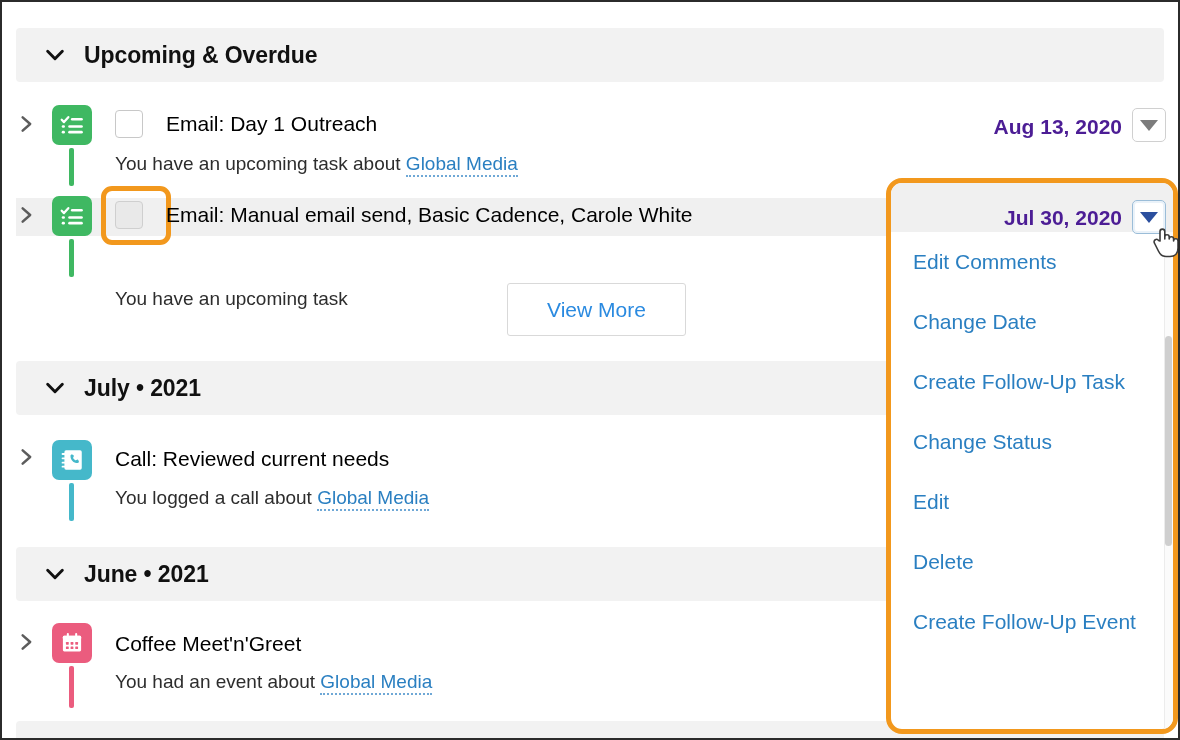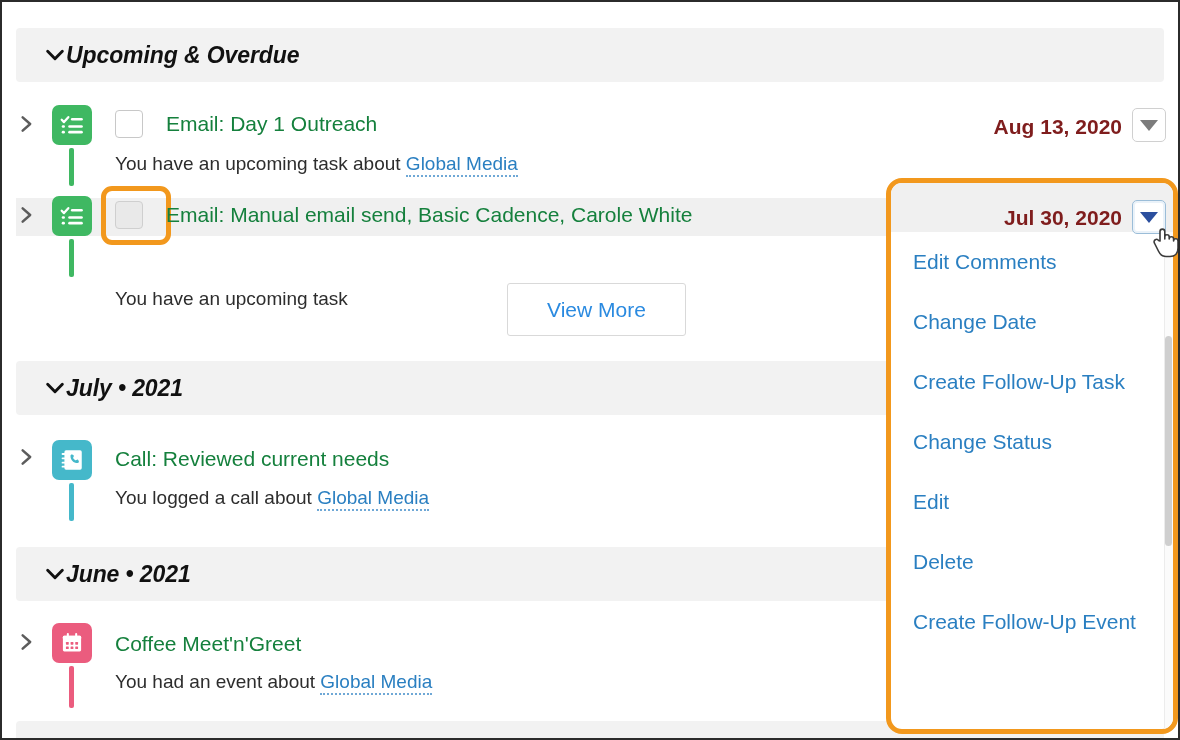--- a/index.html
+++ b/index.html
@@ -21,21 +21,21 @@
   .section-header {
     position: absolute;
     left: 14px;
     width: 1148px;
     height: 54px;
     background: #f2f2f2;
     border-radius: 4px;
     display: flex;
     align-items: center;
     padding-left: 28px;
-    font-style: italic;
+    gap: 18px;
   }
   .chev-down {
     width: 22px; height: 22px;
     flex: 0 0 auto;
     display: block;
   }
   .section-title {
     font-size: 23px;
     font-weight: bold;
     color: #111111;
@@ -69,21 +69,21 @@
     justify-content: center;
   }
   .connector {
     position: absolute;
     width: 5px;
     border-radius: 2px;
   }
   .row-title {
     position: absolute;
     font-size: 21px;
-    color: #15803d;
+    color: #000000;
     white-space: nowrap;
   }
   .row-sub {
     position: absolute;
     font-size: 19px;
     color: #2d2d2d;
     white-space: nowrap;
   }
   .link-dotted {
     color: #2a7fc1;
@@ -109,21 +109,21 @@
     border-radius: 11px;
     background: transparent;
     pointer-events: none;
   }
 
   
   .row-date {
     position: absolute;
     font-size: 21px;
     font-weight: bold;
-    color: #7f1d1d;
+    color: #4c1d95;
     white-space: nowrap;
     text-align: left;
   }
   .dd-btn {
     position: absolute;
     width: 34px; height: 34px;
     border: 1px solid #d0d0d0;
     border-radius: 5px;
     background: #ffffff;
     display: flex;

